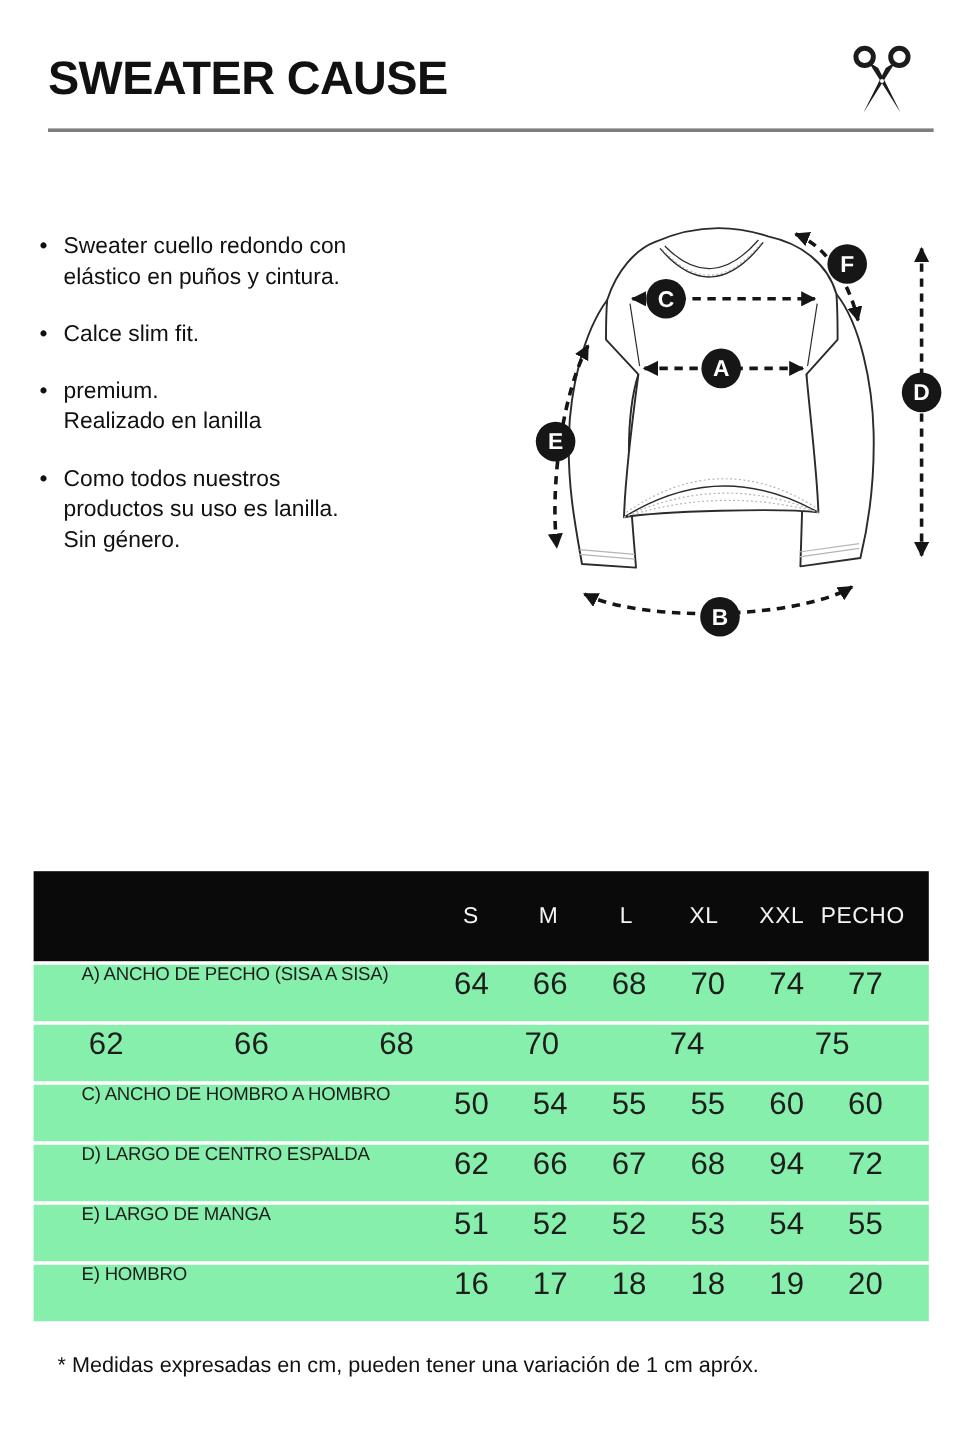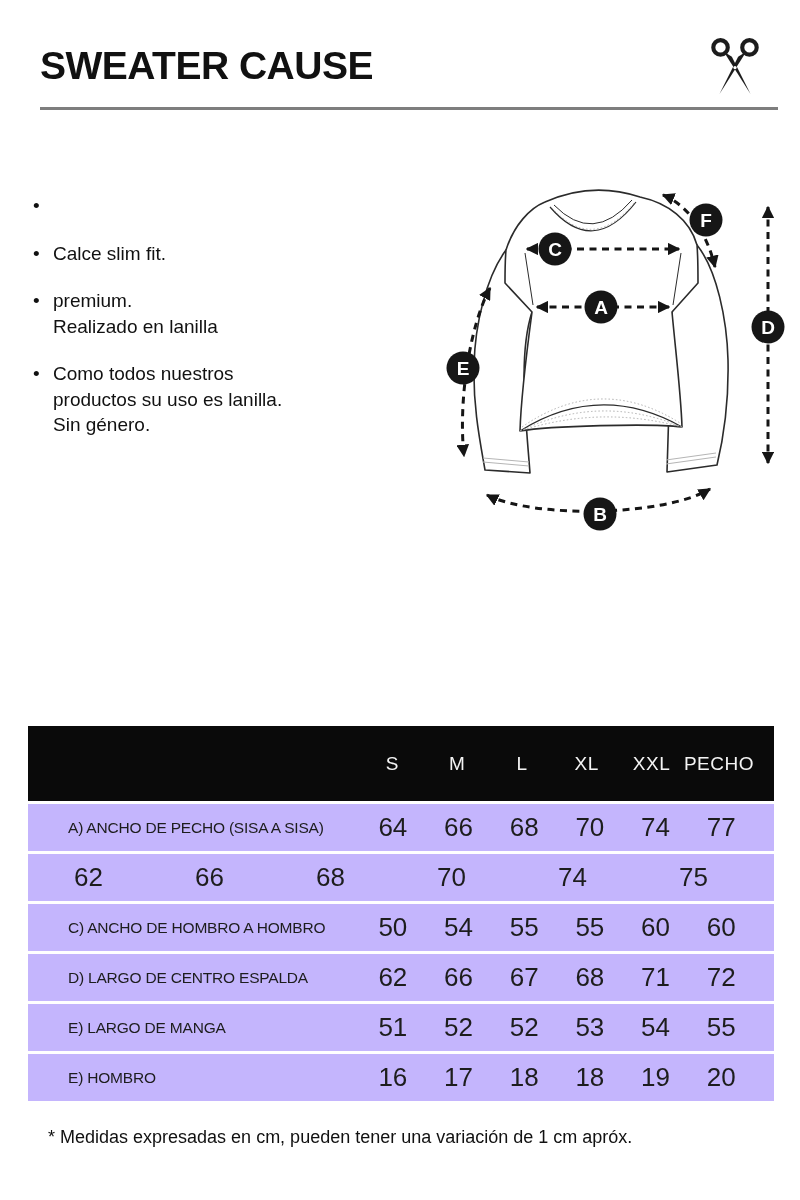--- a/index.html
+++ b/index.html
@@ -33,21 +33,21 @@
   .badge-letter{fill:#ffffff;font-family:"Liberation Sans",sans-serif;font-size:19px;font-weight:bold;text-anchor:middle;}
   
   .size-table{position:absolute;left:28px;top:726px;width:746px;}
   .st-header{
     display:flex;align-items:center;height:75px;background:#0a0a0a;
     padding-right:20px;box-sizing:border-box;margin-bottom:3px;
   }
   .st-header .st-label{flex:0 0 332px;}
   .st-header .st-cell{flex:1;text-align:center;color:#f4f4f4;font-size:19px;letter-spacing:0.5px;}
   .st-row{
-    display:flex;align-items:center;height:47px;background:#c4b5fd;
+    display:flex;height:47px;background:#86efac;
     padding-right:20px;box-sizing:border-box;margin-bottom:3px;
   }
   .st-row .st-label{
     flex:0 0 332px;box-sizing:border-box;padding-left:40px;
     font-size:15.5px;letter-spacing:-0.2px;color:#1d1d1d;
   }
   .st-row .st-cell{flex:1;text-align:center;font-size:26px;color:#1d1d1d;}
   
   .footnote{position:absolute;left:48px;top:1127px;font-size:18px;color:#111;}
 </style>
@@ -62,20 +62,24 @@
     <circle cx="44" cy="11" r="7" fill="none" stroke="#1c1c1c" stroke-width="4"></circle>
     <path d="M 19,15 L 27,20 L 45,56 Z" fill="#1c1c1c"></path>
     <path d="M 41,15 L 33,20 L 15,56 Z" fill="#1c1c1c"></path>
     <circle cx="30" cy="30.5" r="1.6" fill="#ffffff"></circle>
   </svg>
   <div class="divider"></div>
 
   <div class="features">
     <div class="feature">
       <span class="bullet">•</span>
+      <span class="ftext">
+        <span class="fline">Sweater cuello redondo con</span>
+        <span class="fline">elástico en puños y cintura.</span>
+      </span>
     </div>
     <div class="feature">
       <span class="bullet">•</span>
       <span class="ftext">
         <span class="fline">Calce slim fit.</span>
       </span>
     </div>
     <div class="feature">
       <span class="bullet">•</span>
       <span class="ftext">
@@ -199,21 +203,21 @@
       <div class="st-cell">60</div>
       <div class="st-cell">60</div>
     </div>
 
     <div class="st-row">
       <div class="st-label">D) LARGO DE CENTRO ESPALDA</div>
       <div class="st-cell">62</div>
       <div class="st-cell">66</div>
       <div class="st-cell">67</div>
       <div class="st-cell">68</div>
-      <div class="st-cell">71</div>
+      <div class="st-cell">94</div>
       <div class="st-cell">72</div>
     </div>
 
     <div class="st-row">
       <div class="st-label">E) LARGO DE MANGA</div>
       <div class="st-cell">51</div>
       <div class="st-cell">52</div>
       <div class="st-cell">52</div>
       <div class="st-cell">53</div>
       <div class="st-cell">54</div>

